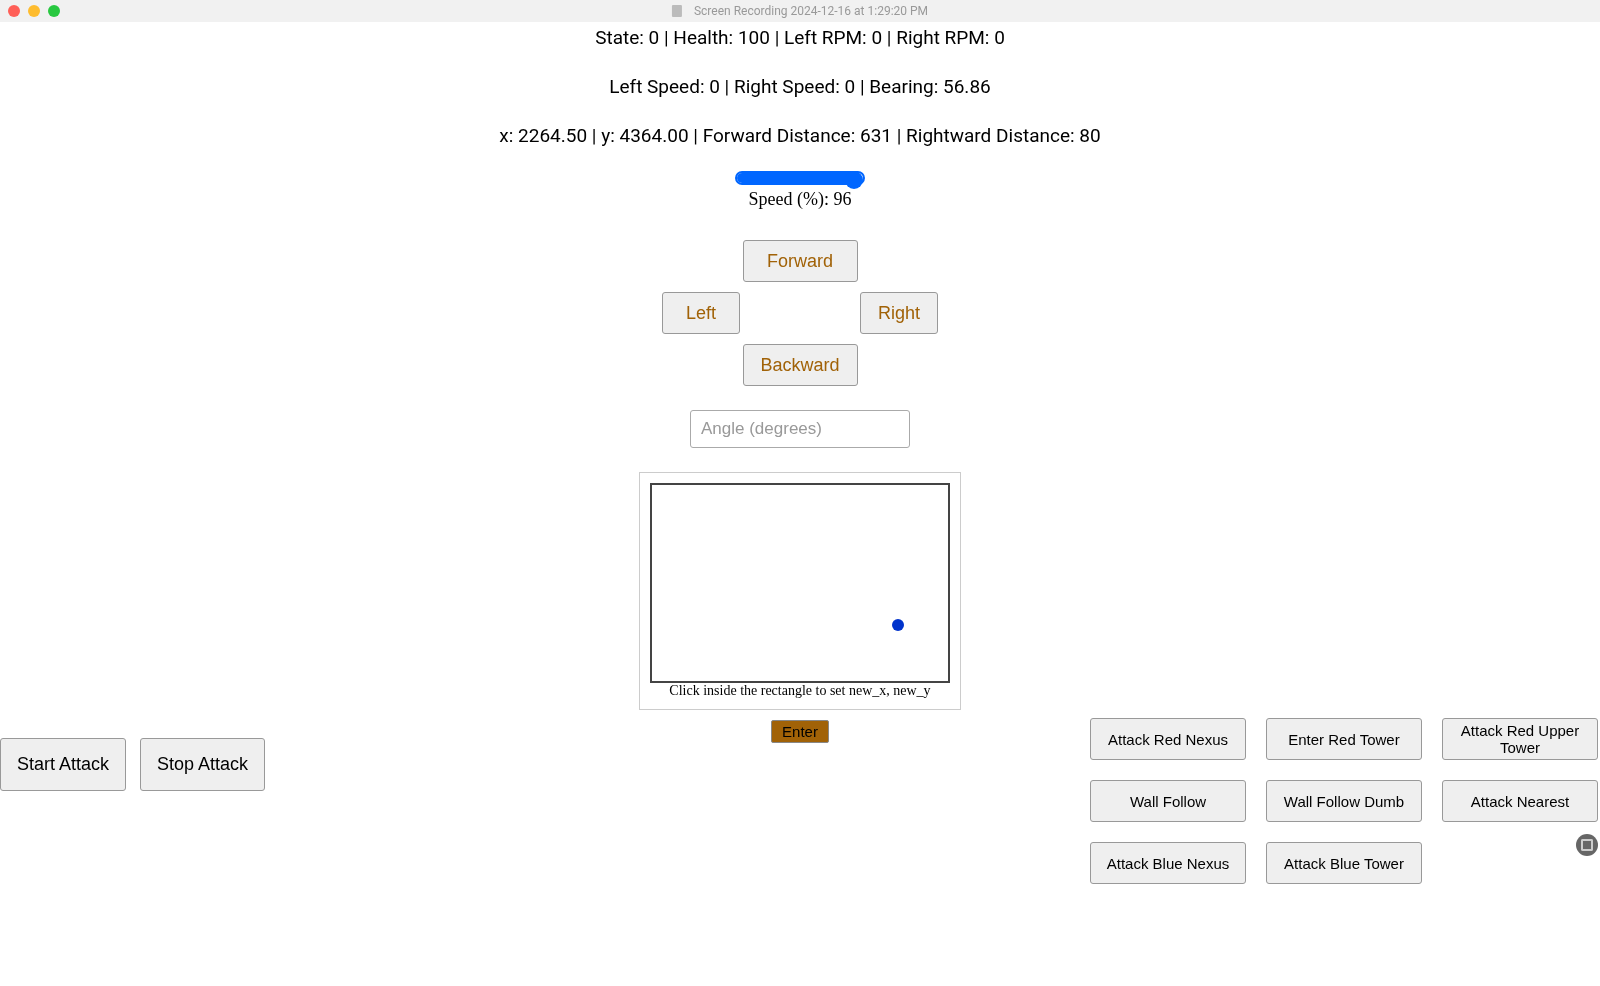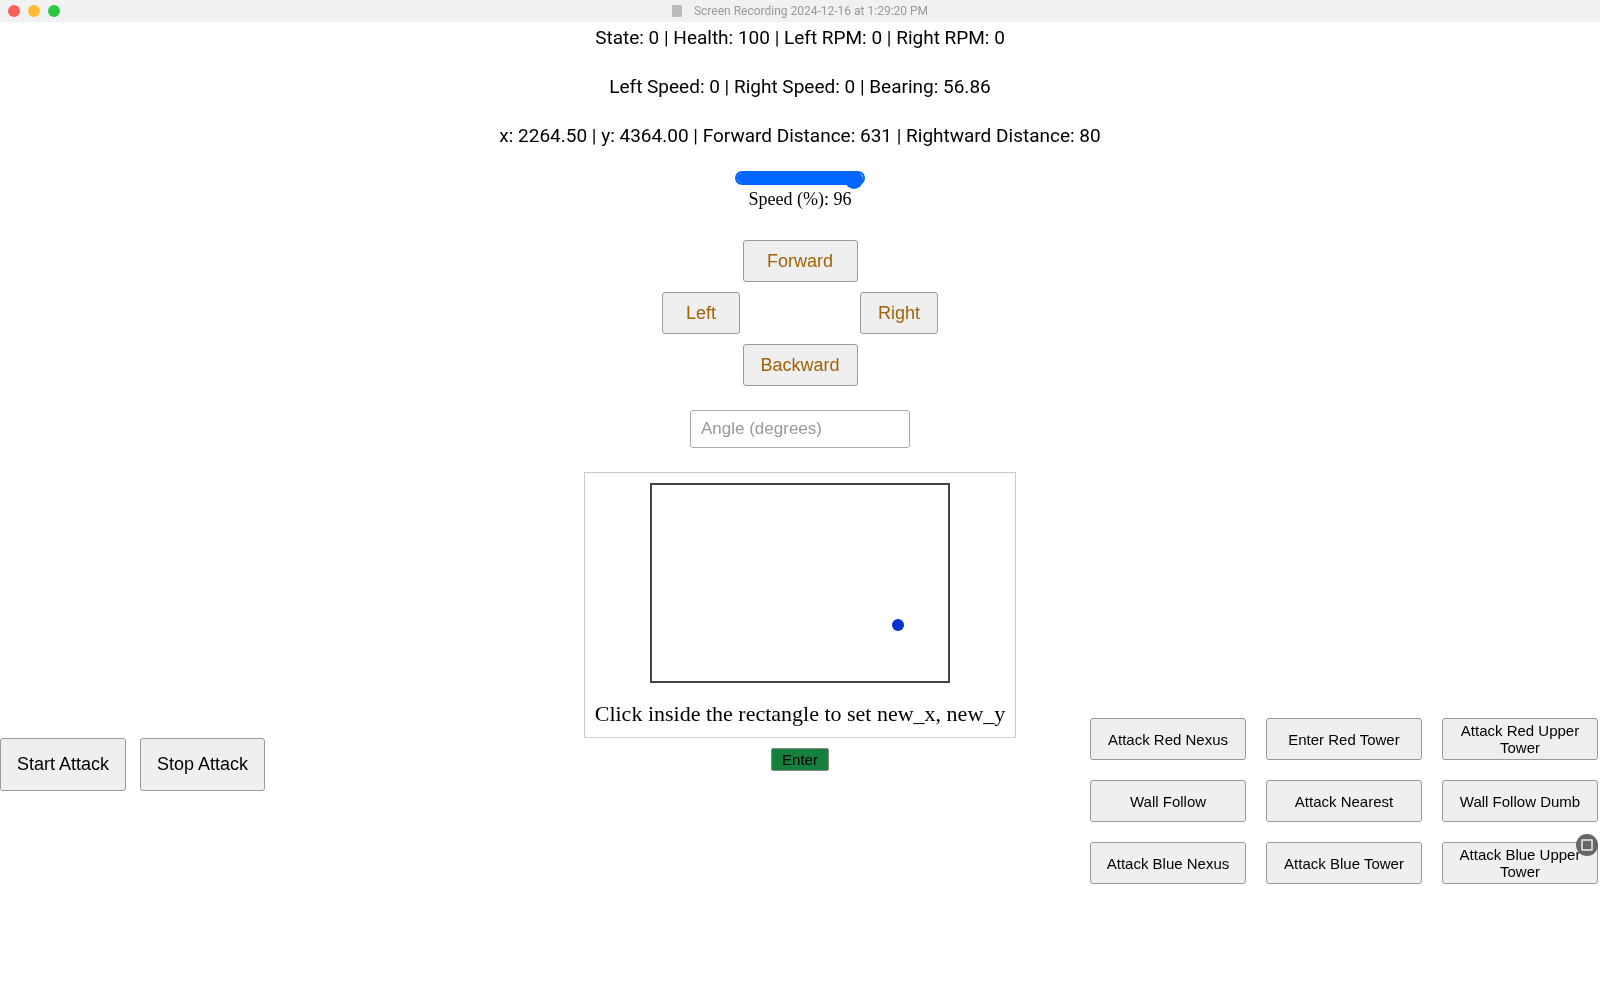--- a/index.html
+++ b/index.html
@@ -166,27 +166,26 @@
     .map-dot {
       position: absolute;
       width: 12px;
       height: 12px;
       border-radius: 50%;
       background: #0033cc;
       left: 240px;
       top: 134px;
     }
     .map-caption {
-      margin-top: 18px;
-      font-size: 22px;
+      font-size: 14px;
       font-family: "Times New Roman", serif;
     }
     .enter-btn {
       margin-top: 10px;
-      background: #15803d;
+      background: #a16207;
       border: 1px solid #888;
       border-radius: 2px;
       font-size: 15px;
       padding: 2px 10px;
       cursor: pointer;
     }
     .attack-controls {
       position: absolute;
       left: 0;
       top: 738px;
@@ -291,22 +290,21 @@
 <div class="attack-controls">
   <button class="attack-btn">Start Attack</button>
   <button class="attack-btn">Stop Attack</button>
 </div>
 
 <div class="action-grid">
   <button class="action-btn">Attack Red Nexus</button>
   <button class="action-btn">Enter Red Tower</button>
   <button class="action-btn">Attack Red Upper Tower</button>
   <button class="action-btn">Wall Follow</button>
+  <button class="action-btn">Wall Follow Dumb</button>
   <button class="action-btn">Attack Nearest</button>
-  <button class="action-btn">Wall Follow Dumb</button>
   <button class="action-btn">Attack Blue Nexus</button>
   <button class="action-btn">Attack Blue Tower</button>
-  <button class="action-btn">Attack Blue Upper Tower</button>
 </div>
 
 <div class="screenshot-indicator">
   <div class="screenshot-indicator-inner"></div>
 </div>
 
 </body></html>

